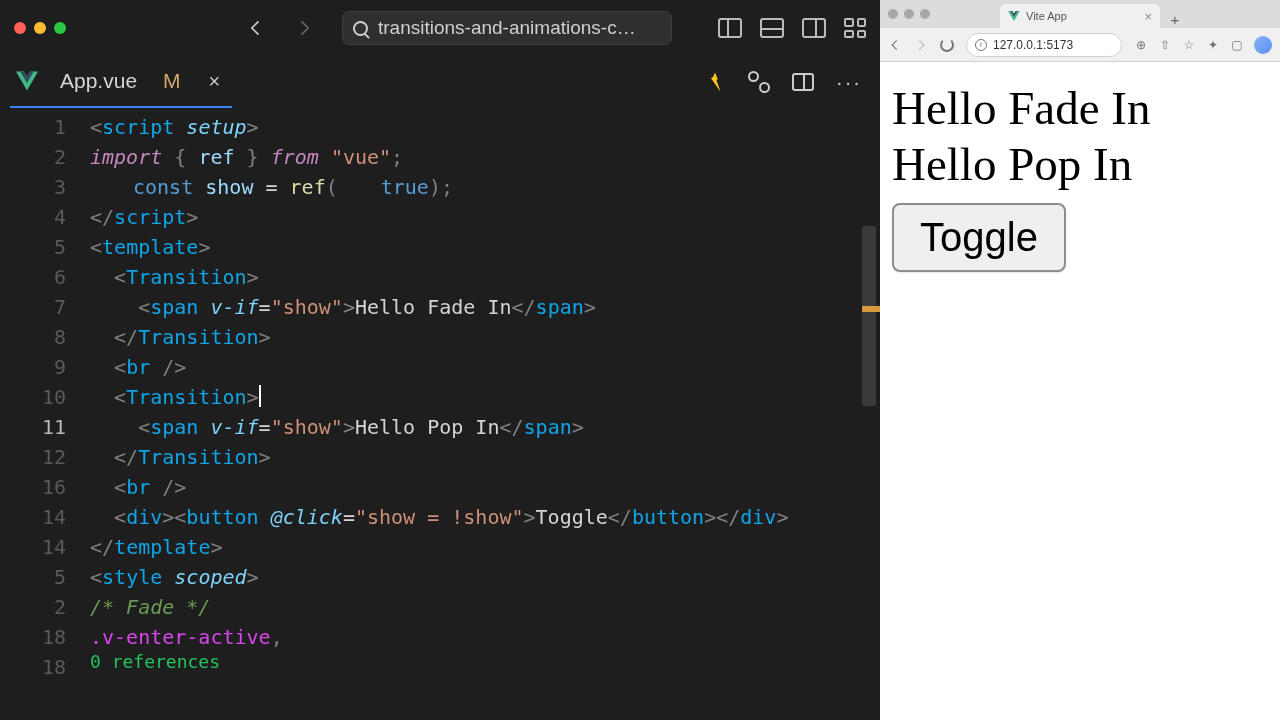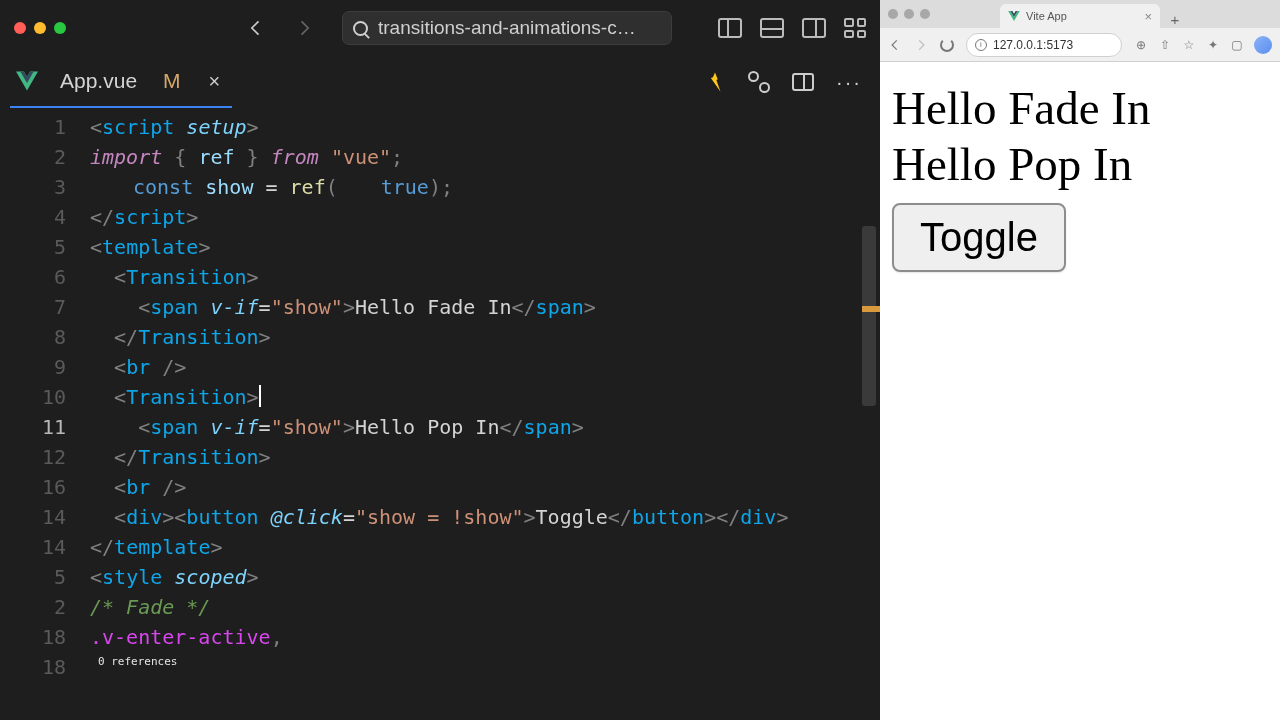--- a/index.html
+++ b/index.html
@@ -64,21 +64,21 @@
 
 
 .code-area { flex:1; display:flex; font-family: 'Menlo','Consolas',monospace; font-size:20px; line-height:30px; position:relative; padding-top:4px;}
 .gutter { width:90px; text-align:right; padding-right:24px; color:#5a5a5a; user-select:none;}
 .gutter .active { color:#b8b8b8; }
 .code { flex:1; color:#d4d4d4; white-space:pre; position:relative;}
 .c-tag{color:#0ea5e9;} .c-punct{color:#808080;} .c-kw{color:#c586c0;font-style:italic;} .c-kw2{color:#569cd6;margin-left:43px;} .c-id{color:#9cdcfe;} .c-fn{color:#dcdcaa;} .c-str{color:#ce9178;} .c-attr{color:#7dd3fc;font-style:italic;} .c-comment{color:#6a9955;font-style:italic;} .c-sel{color:#d946ef;} .c-txt{color:#d4d4d4;}
 .cursor { display:inline-block; width:2px; height:22px; background:#fff; vertical-align:text-top; }
 .scroll-ind { position:absolute; right:4px; top:118px; width:14px; height:180px; background:#3a3a3a; border-radius:3px;}
 .change-mark { position:absolute; right:0; top:198px; width:18px; height:6px; background:#d89a3d;}
-.refs { color:#e5e5e5; font-size:11px; line-height:20px;margin-left:8px;}
+.refs { color:#22c55e; font-size:18px; line-height:20px;}
 
 
 .browser-chrome { background:#dcdcdc; }
 .b-tabs { height:28px; display:flex; align-items:flex-end; padding-left:8px; gap:6px;}
 .b-traffic { display:flex; gap:6px; align-self:center; margin-right:28px;}
 .b-traffic span { width:10px; height:10px; border-radius:50%; background:#a8a8a8;}
 .b-tab { flex:0 0 160px; height:24px; background:#f0f0f0; border-radius:6px 6px 0 0; display:flex; align-items:center; padding:0 8px; gap:6px; font-size:11px; color:#555;margin-left:36px;}
 .b-vue-sm { width:12px; height:10px;}
 .b-tab-close { margin-left:auto; color:#888; font-size:13px;}
 .b-newtab { width:18px; height:18px; display:flex; align-items:center; justify-content:center; color:#666; font-size:15px;}

